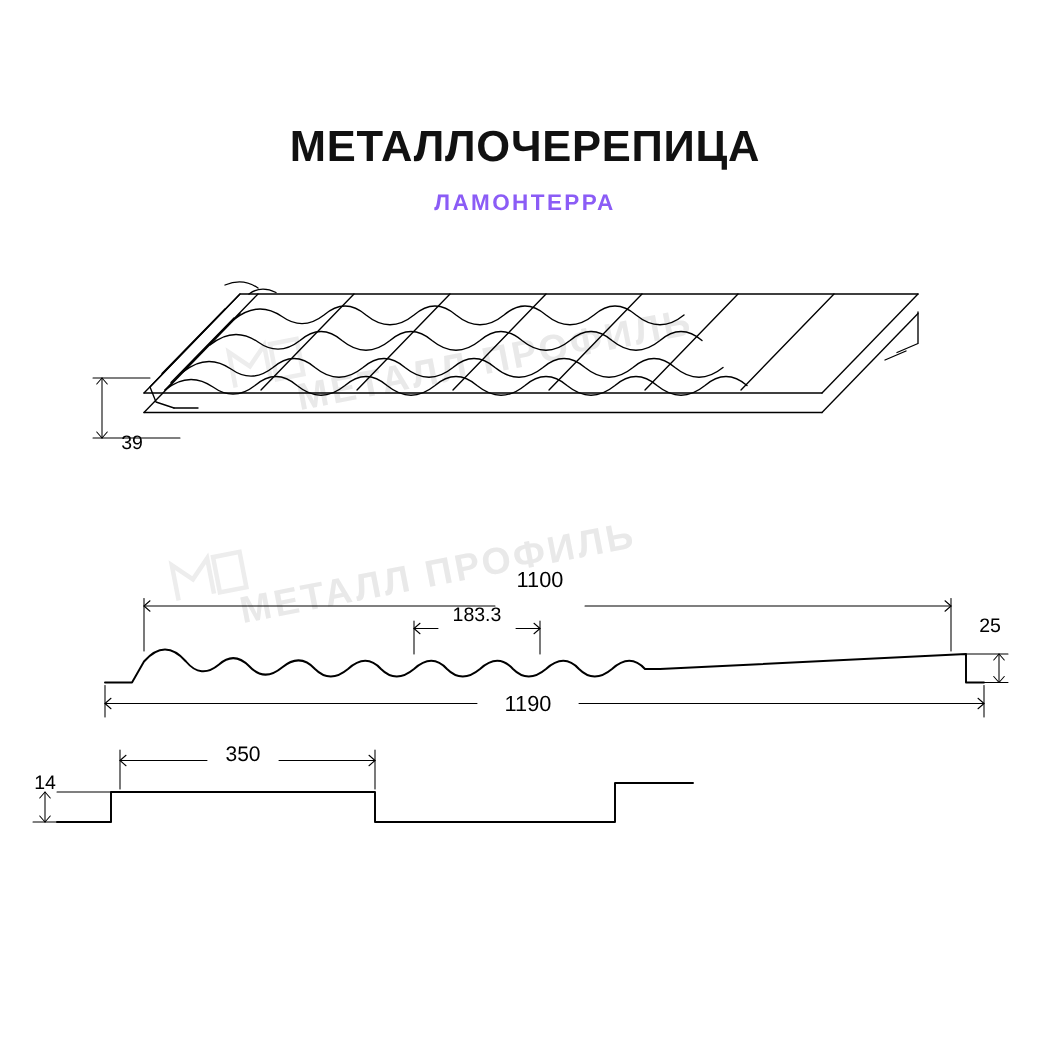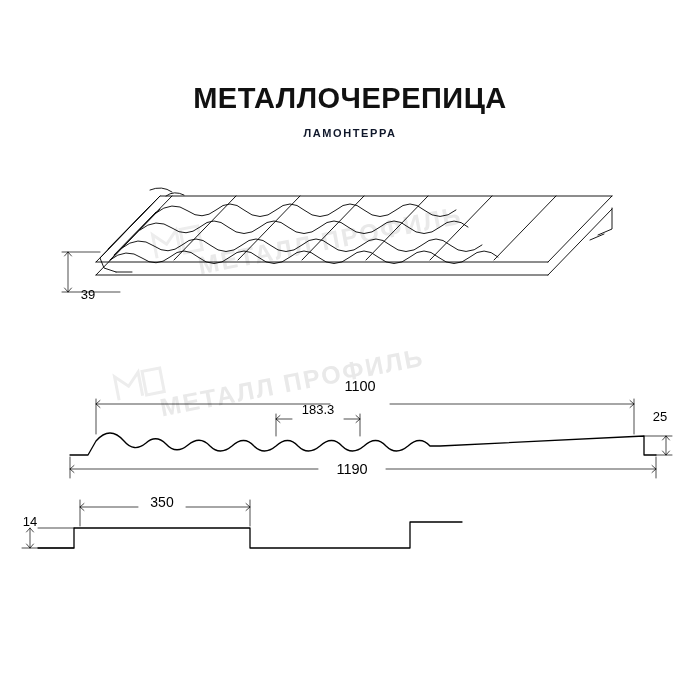--- a/index.html
+++ b/index.html
@@ -30,24 +30,24 @@
   }
   .title {
     font-size: 29px;
     font-weight: bold;
     letter-spacing: 0.5px;
     color: #111111;
     line-height: 1.1;
     margin: 0;
   }
   .subtitle {
-    font-size: 11px;
+    font-size: 15px;
     font-weight: bold;
     letter-spacing: 1.6px;
-    color: #0f172a;
+    color: #8b5cf6;
     margin-top: 12px;
   }
   .drawing {
     position: absolute;
     top: 0;
     left: 0;
   }
   .wm {
     position: absolute;
     pointer-events: none;

